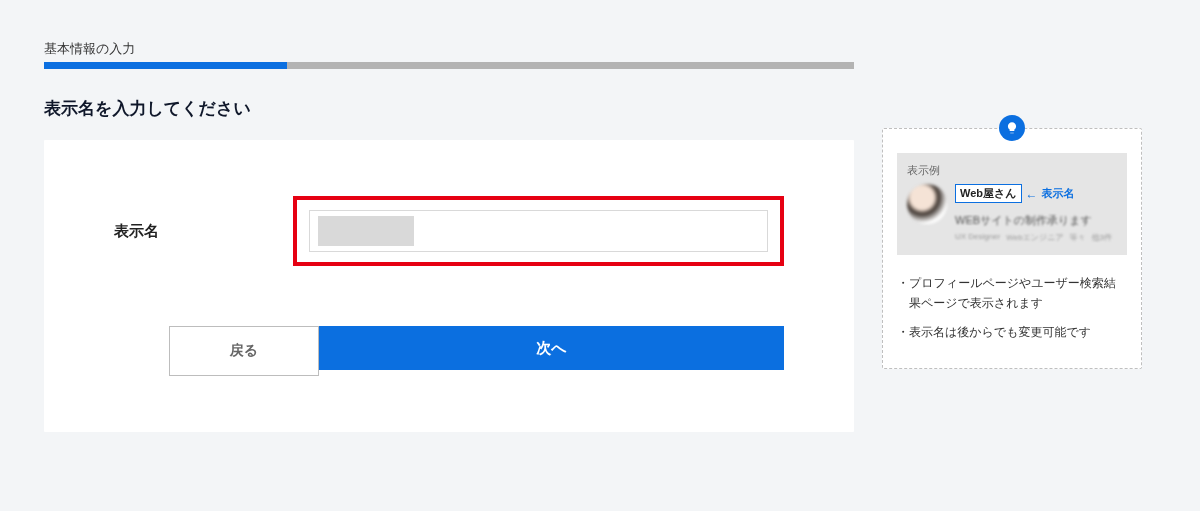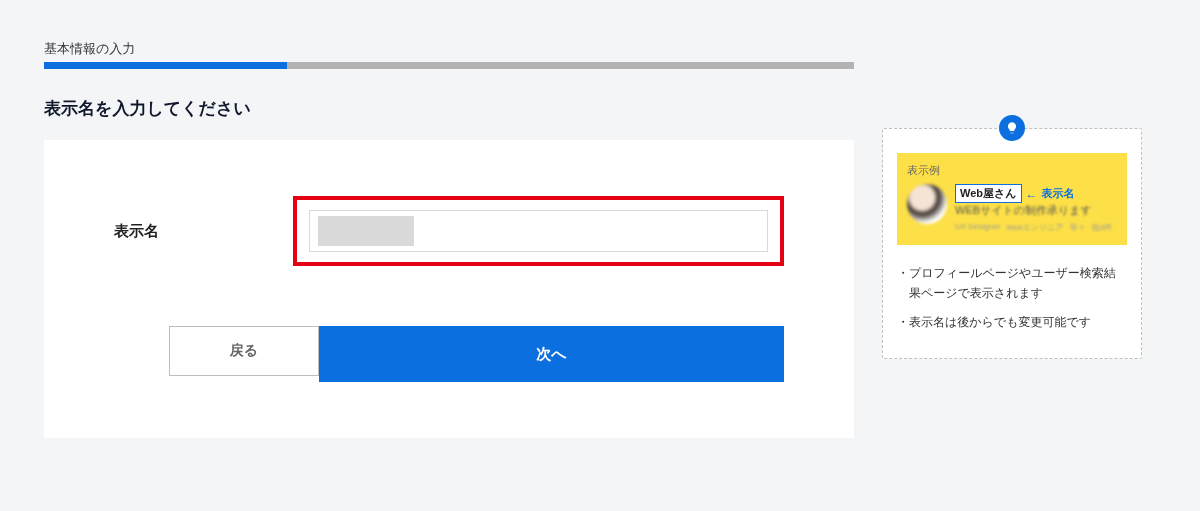--- a/index.html
+++ b/index.html
@@ -86,21 +86,21 @@
       font-size: 14px;
       font-weight: bold;
       display: flex;
       align-items: center;
       justify-content: center;
       cursor: pointer;
     }
     .btn-next {
       flex: 1;
       max-width: 467px;
-      height: 56px;
+      height: 44px;
       background: #0b6fe0;
       color: #fff;
       font-size: 15px;
       font-weight: bold;
       border: none;
       display: flex;
       align-items: center;
       justify-content: center;
       cursor: pointer;
     }
@@ -127,21 +127,21 @@
       border-radius: 2px;
       padding: 24px 14px 18px 14px;
     }
     .tip-title {
       font-size: 14px;
       font-weight: bold;
       color: #222;
       margin-bottom: 14px;
     }
     .example-box {
-      background: #fde047;
+      background: #e5e5e5;
       padding: 10px 10px 12px 10px;
       margin-bottom: 18px;
     }
     .example-label {
       font-size: 11px;
       color: #666;
       margin-bottom: 6px;
     }
     .example-row {
       display: flex;
@@ -155,21 +155,21 @@
       border-radius: 50%;
       background: radial-gradient(circle at 38% 34%, #f5e3d6 0%, #f5e3d6 32%, #3e352f 45%, #fff 70%);
       flex-shrink: 0;
       filter: blur(1.5px);
     }
     .example-info { flex: 1; }
     .example-name-row {
       display: flex;
       align-items: center;
       gap: 4px;
-      margin-bottom: 0;
+      margin-bottom: 10px;
     }
     .example-name-box {
       border: 1.5px solid #0b6fe0;
       font-size: 11px;
       font-weight: bold;
       color: #222;
       padding: 1px 4px;
       background: #fff;
     }
     .example-arrow {

